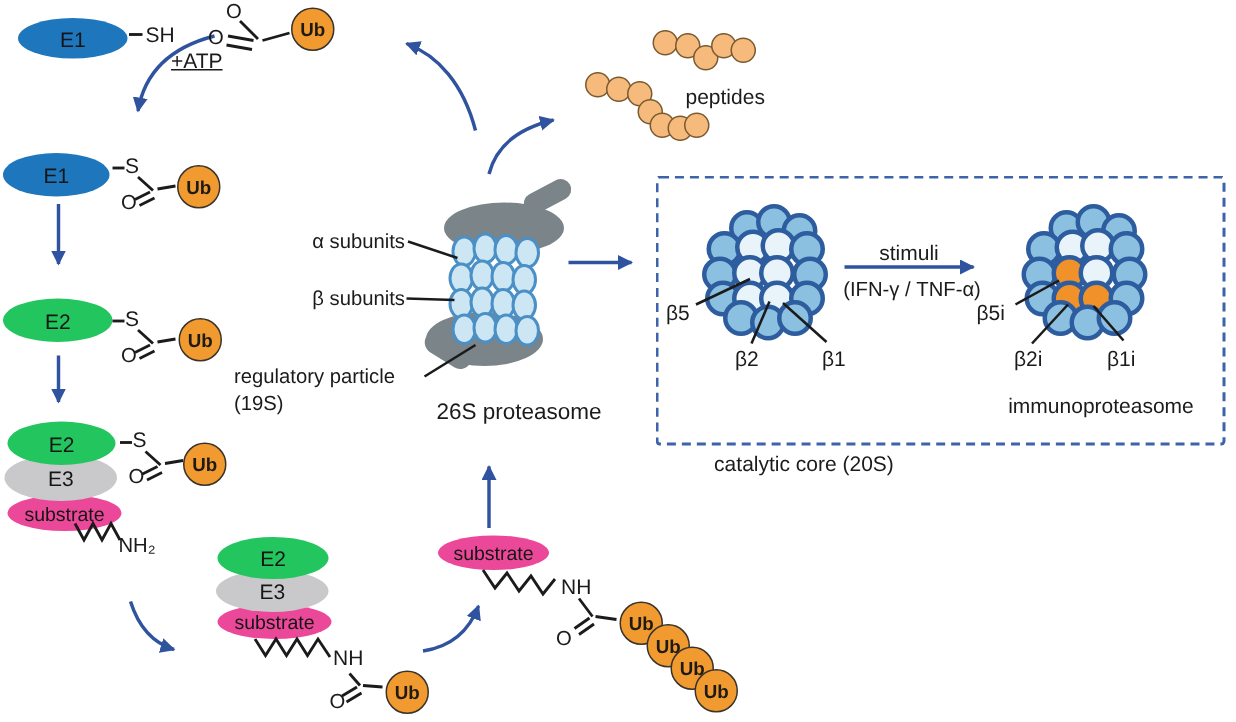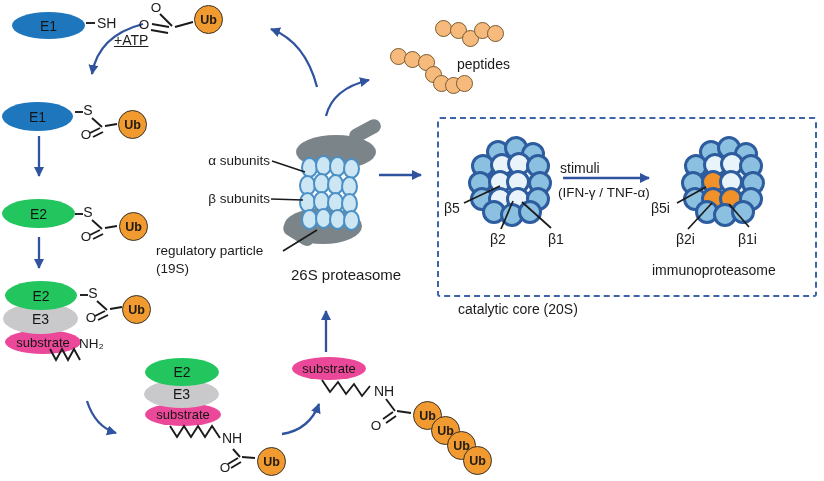--- a/index.html
+++ b/index.html
@@ -18,21 +18,21 @@
   .pep{position:absolute;width:17px;height:17px;border-radius:50%;background:#f6ba7d;
        border:1.5px solid #7a5a30;box-sizing:border-box;}
   .bo{position:absolute;width:17px;height:21px;border-radius:50%;background:#cde6f4;
       border:2.4px solid #4a90c6;box-sizing:border-box;}
   .cc{position:absolute;width:24px;height:24px;border-radius:50%;border:3px solid #2d5d9f;
       box-sizing:border-box;}
   .cc.m{background:#8cc0e0;} .cc.l{background:#e9f3fa;} .cc.o{background:#f0912a;}
   .cluster{position:absolute;width:104px;height:100px;}
   .lbl{position:absolute;font-size:13.5px;white-space:nowrap;color:#1b1b1b;}
   .lbl.f14{font-size:14px;} .lbl.f15{font-size:15px;}
-  .lbl.ctr{} .lbl.rt{text-align:right;}
+  .lbl.ctr{text-align:center;} .lbl.rt{text-align:right;}
   .dashbox{position:absolute;left:437px;top:117px;width:380px;height:180px;
            border:2px dashed #3d63a8;border-radius:3px;box-sizing:border-box;}
 </style>
 </head>
 <body>
 
 <div class="stage">
 
   <svg class="layer" width="824" height="481">
     <g fill="#7b8488">
@@ -267,21 +267,21 @@
   <div class="lbl" style="left:149px;top:0px;width:14px;text-align:center;">O</div>
   <div class="lbl" style="left:137px;top:17px;width:14px;text-align:center;">O</div>
 
   <div class="lbl f14" style="left:82px;top:102px;width:12px;text-align:center;">S</div>
   <div class="lbl" style="left:79px;top:127px;width:14px;text-align:center;">O</div>
   <div class="lbl f14" style="left:82px;top:204px;width:12px;text-align:center;">S</div>
   <div class="lbl" style="left:79px;top:229px;width:14px;text-align:center;">O</div>
   <div class="lbl f14" style="left:87px;top:285px;width:12px;text-align:center;">S</div>
   <div class="lbl" style="left:84px;top:310px;width:14px;text-align:center;">O</div>
 
-  <div class="lbl" style="left:79px;top:336px;">NH₂</div>
+  <div class="lbl" style="left:79px;top:356px;">NH₂</div>
   <div class="lbl f14" style="left:222px;top:430px;">NH</div>
   <div class="lbl" style="left:218px;top:460px;width:14px;text-align:center;">O</div>
   <div class="lbl f14" style="left:374px;top:383px;">NH</div>
   <div class="lbl" style="left:369px;top:418px;width:14px;text-align:center;">O</div>
 
   <div class="lbl rt" style="left:198px;top:153px;width:72px;">α subunits</div>
   <div class="lbl rt" style="left:198px;top:191px;width:72px;">β subunits</div>
   <div class="lbl" style="left:156px;top:243px;">regulatory particle</div>
   <div class="lbl" style="left:156px;top:261px;">(19S)</div>
   <div class="lbl f15" style="left:291px;top:266px;">26S proteasome</div>

